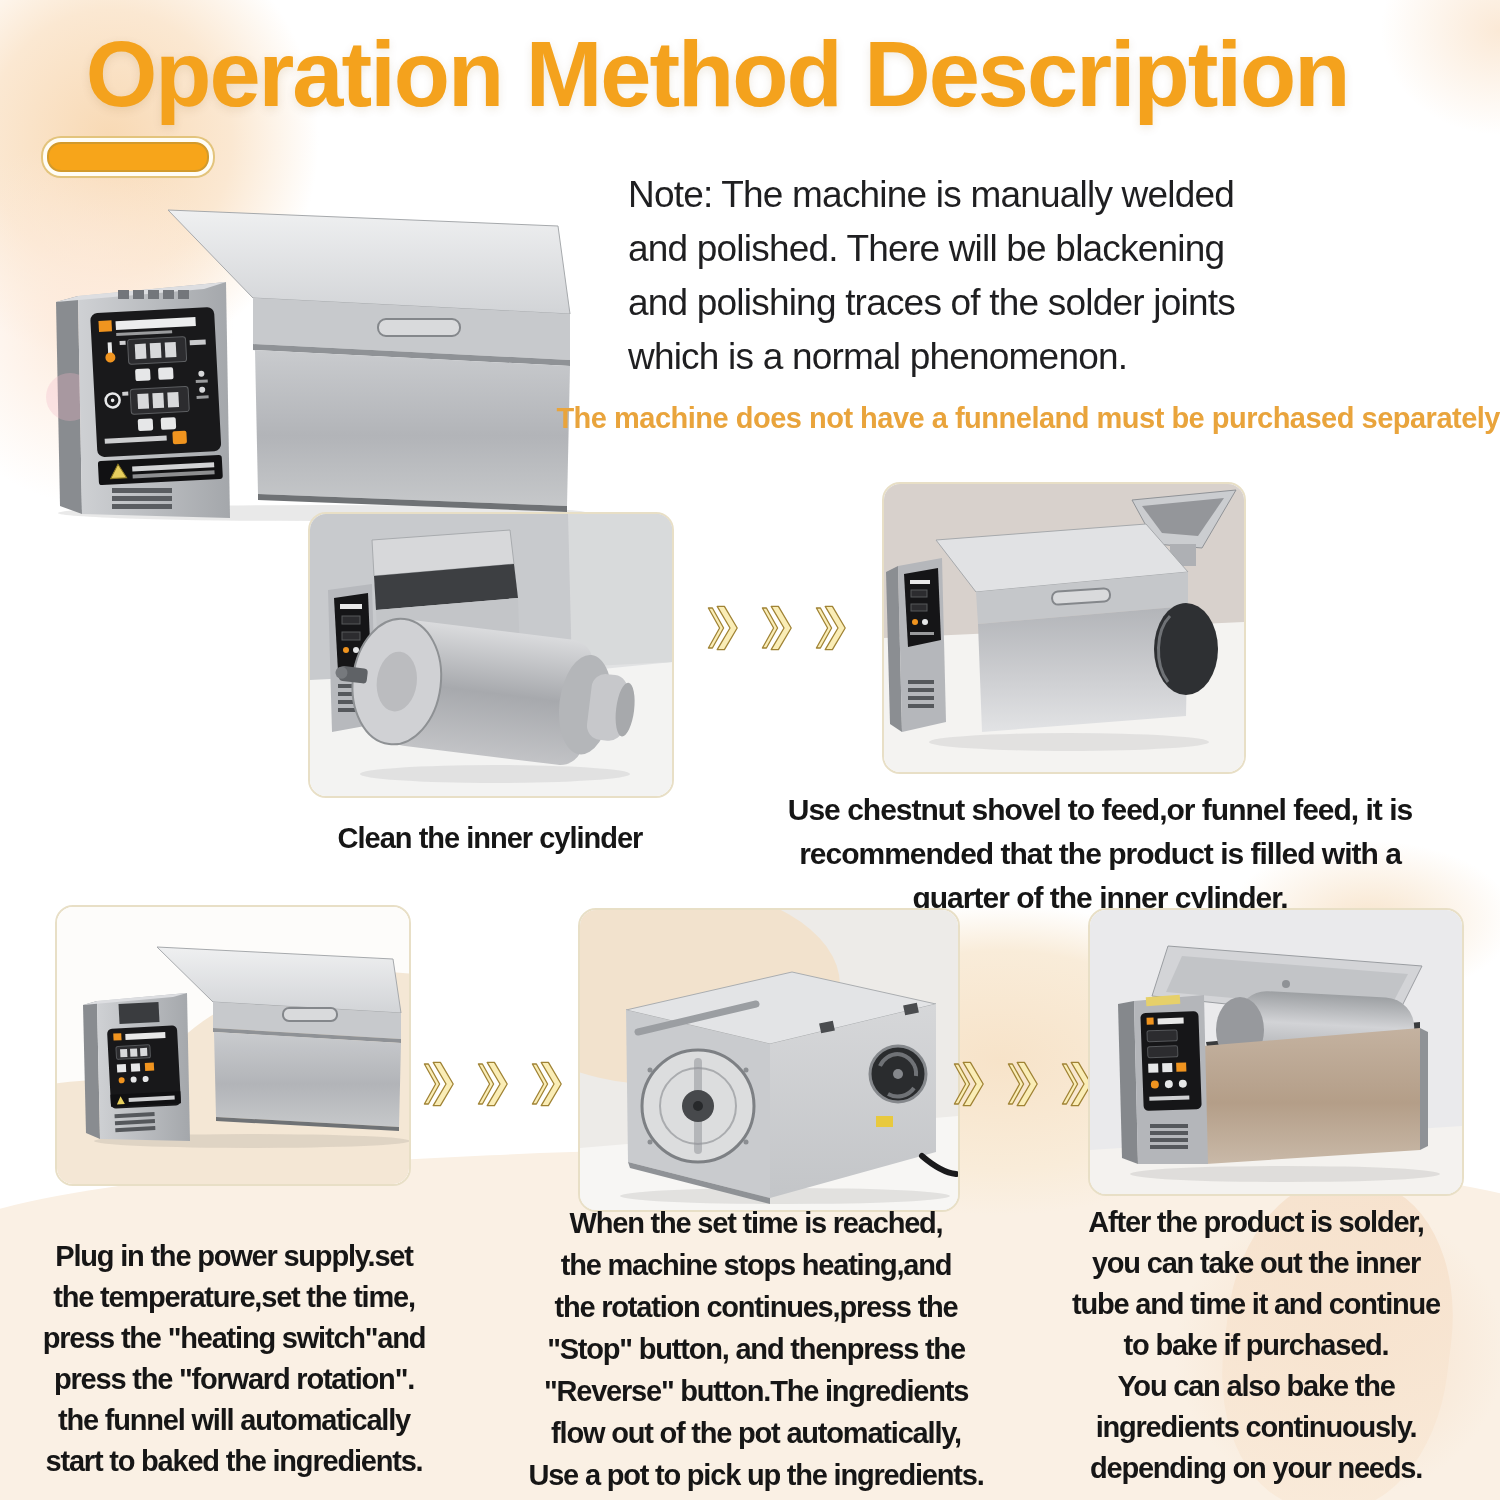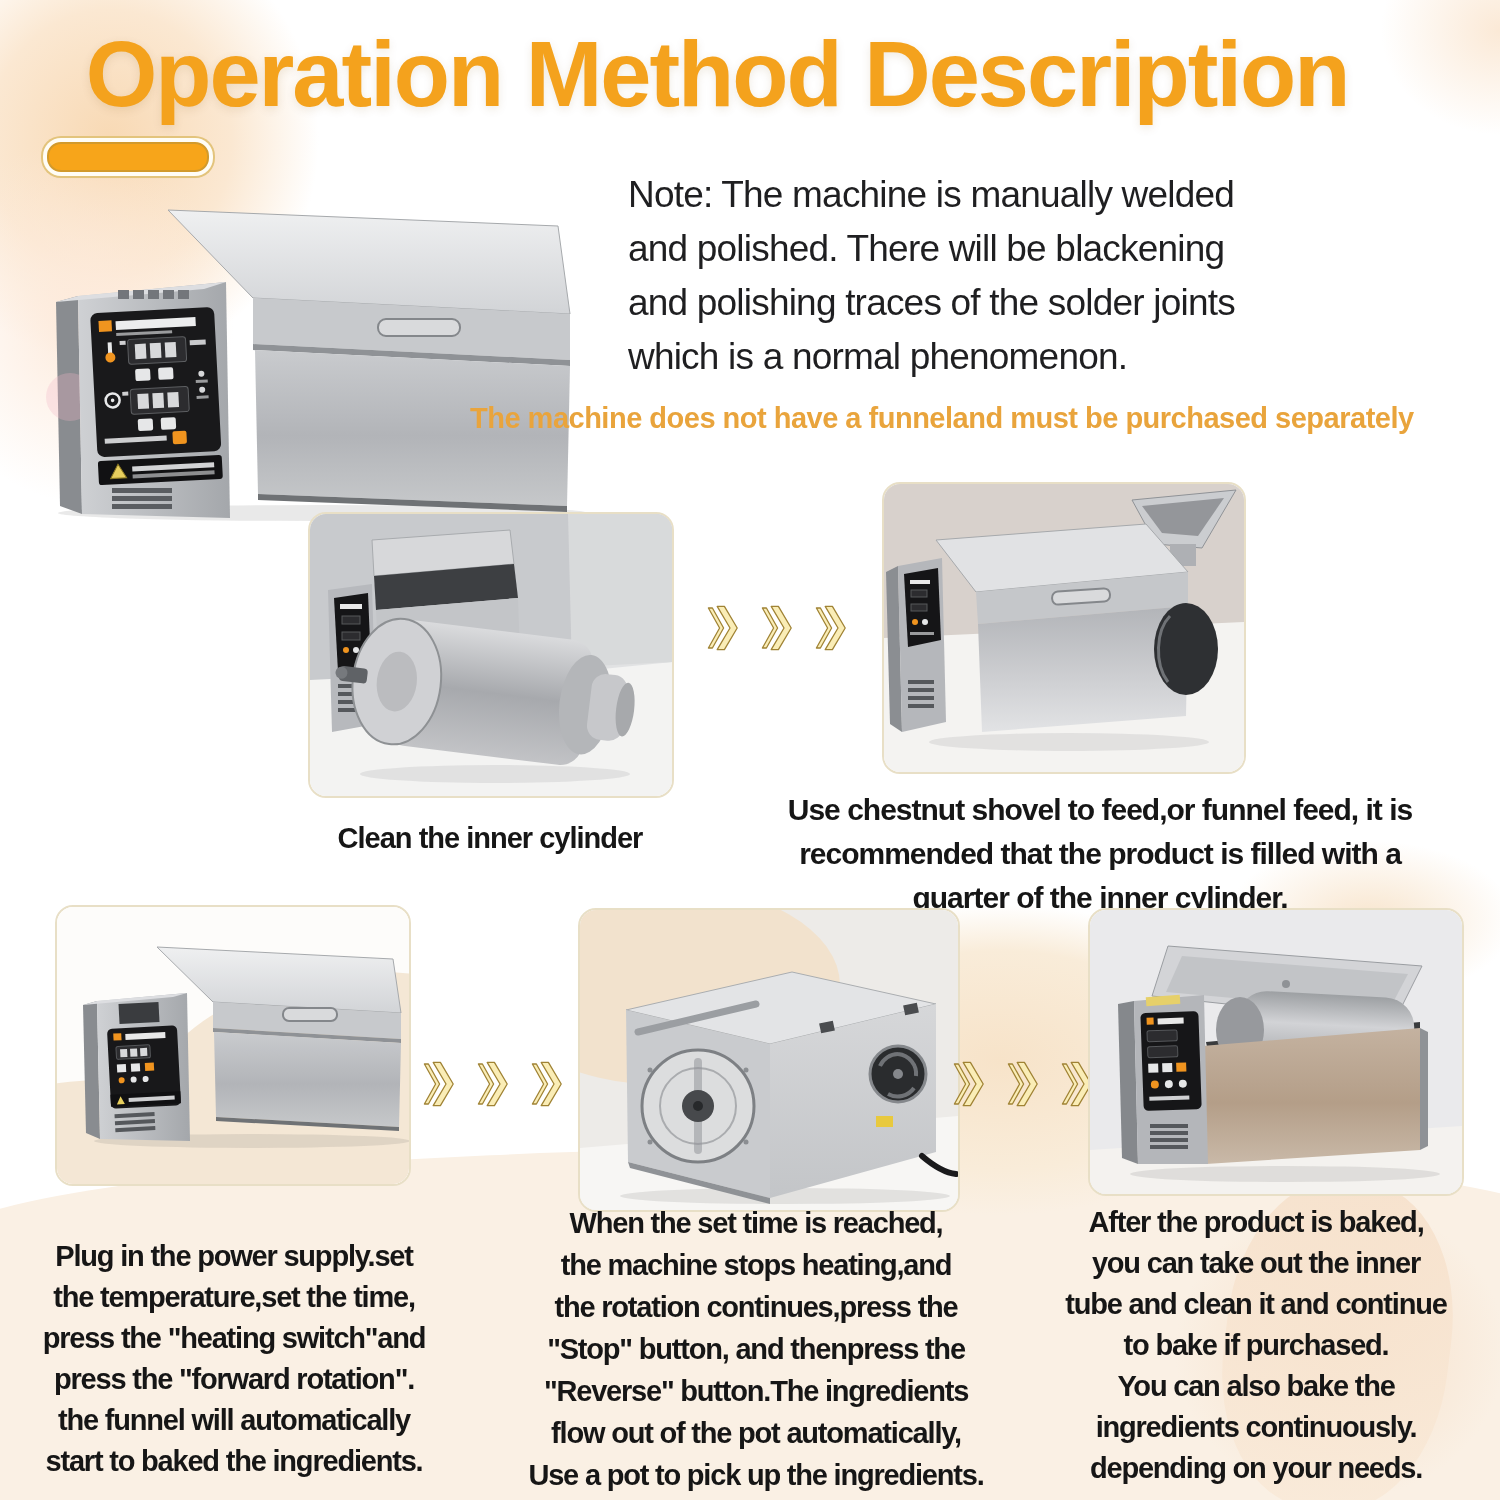--- a/index.html
+++ b/index.html
@@ -26,21 +26,21 @@
   
   .title{position:absolute;left:0;top:22px;width:1434px;text-align:center;
          font-size:92px;font-weight:700;letter-spacing:-2px;color:#f4a21d;
          text-shadow:0 3px 10px rgba(120,80,10,.12);}
   .pill{position:absolute;left:47px;top:142px;width:158px;height:26px;border-radius:14px;
         background:#f7a51a;border:2px solid #d29a2c;
         box-shadow:0 0 0 4px #fffdf6,0 0 0 6px #e3c47c,0 3px 4px rgba(0,0,0,.18);}
   .note{position:absolute;left:628px;top:168px;width:800px;color:#1f1f21;
         font-size:37px;line-height:54px;letter-spacing:-0.8px;font-weight:400;}
   .note .ind{}
-  .warning{position:absolute;left:470px;top:402px;width:1030px;text-align:left;
+  .warning{position:absolute;left:470px;top:402px;width:1030px;text-align:right;
         font-size:29px;font-weight:700;letter-spacing:-0.5px;color:#e9a43c;}
   
   .card{position:absolute;border-radius:18px;border:2px solid #e8dfc6;overflow:hidden;background:#fff;}
   .card svg{display:block;}
   .card1{left:308px;top:512px;width:362px;height:282px;}
   .card2{left:882px;top:482px;width:360px;height:288px;}
   .card3{left:55px;top:905px;width:352px;height:277px;}
   .card4{left:578px;top:908px;width:378px;height:300px;}
   .card5{left:1088px;top:908px;width:372px;height:284px;}
   .hero{position:absolute;left:18px;top:162px;width:585px;height:360px;}
@@ -482,22 +482,22 @@
   <div class="cap cap-stop">
     <span class="ln">When the set time is reached,</span>
     <span class="ln">the machine stops heating,and</span>
     <span class="ln">the rotation continues,press the</span>
     <span class="ln">"Stop" button, and thenpress the</span>
     <span class="ln">"Reverse" button.The ingredients</span>
     <span class="ln">flow out of the pot automatically,</span>
     <span class="ln">Use a pot to pick up the ingredients.</span>
   </div>
   <div class="cap cap-after">
-    <span class="ln">After the product is baked,</span>
+    <span class="ln">After the product is solder,</span>
     <span class="ln">you can take out the inner</span>
-    <span class="ln">tube and clean it and continue</span>
+    <span class="ln">tube and time it and continue</span>
     <span class="ln">to bake if purchased.</span>
     <span class="ln">You can also bake the</span>
     <span class="ln">ingredients continuously.</span>
     <span class="ln">depending on your needs.</span>
   </div>
 
 </div>
 
 </body></html>

